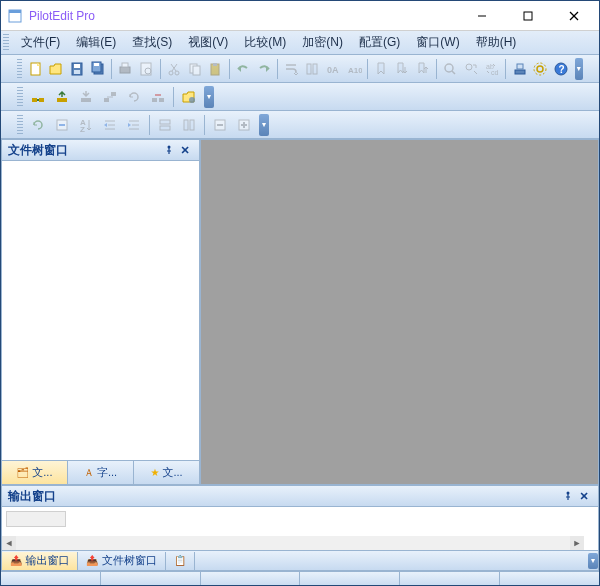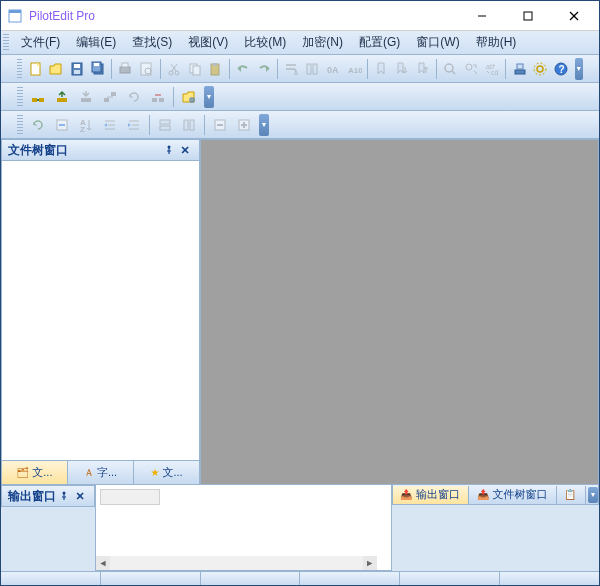--- a/index.html
+++ b/index.html
@@ -22,21 +22,21 @@
 .sidepanel { width:199px; display:flex; flex-direction:column; background:#c2410c; }
 .panel-header{ height:22px; background:linear-gradient(#e8f1fb,#c7daf0); display:flex; align-items:center; padding:0 6px; border:1px solid #99b4d1; font-size:12px; color:#15428b; font-weight:bold;}
 .panel-header .spacer{ flex:1; }
 .panel-header .pinbtn,.panel-header .closebtn{ width:16px; height:16px; display:flex;align-items:center;justify-content:center;cursor:default;font-size:11px;color:#15428b;}
 .panel-body{ flex:1; background:#fff; border:1px solid #99b4d1; border-top:none; margin:0; }
 .side-tabs{ height:24px; display:flex; background:linear-gradient(#e8f1fb,#c7daf0); border:1px solid #99b4d1; border-top:none;}
 .side-tab{ flex:1; display:flex; align-items:center; justify-content:center; gap:3px; font-size:11px; color:#15428b; cursor:default; border-right:1px solid #99b4d1;}
 .side-tab.active{ background:linear-gradient(#fef4d6,#fde49f); }
 .side-tab:last-child{border-right:none;}
 .editor{ flex:1; background:#a0a0a0; border:1px solid #99b4d1; }
-.bottom-panel{ height:86px; display:flex; flex-direction:row; background:#d8e6f4;justify-content:center; }
+.bottom-panel{ height:86px; display:flex; flex-direction:column; background:#d8e6f4;justify-content:center; }
 .bottom-body{ flex:1; background:#fff; border:1px solid #99b4d1; border-top:none; position:relative; }
 .bottom-body .inner{ position:absolute; left:4px; top:4px; width:60px; height:16px; background:#f0f0f0; border:1px solid #d0d0d0; }
 .bottom-body .scroll{ position:absolute; left:0; bottom:0; right:14px; height:14px; background:#f0f0f0; display:flex; }
 .bottom-body .scroll .arrow{ width:14px; height:14px; background:#e8e8e8; display:flex;align-items:center;justify-content:center;font-size:9px;color:#666; }
 .bottom-tabs{ height:20px; display:flex; background:linear-gradient(#e8f1fb,#c7daf0); border:1px solid #99b4d1; border-top:none; align-items:center;}
 .bottom-tab{ height:18px; display:flex; align-items:center; padding:0 8px; gap:3px; font-size:11px; color:#15428b; cursor:default; border-right:1px solid #99b4d1;}
 .bottom-tab.active{ background:linear-gradient(#fef4d6,#fde49f); }
 .statusbar{ height:16px; background:linear-gradient(#e8f1fb,#c7daf0); border-top:1px solid #99b4d1; display:flex;}
 .status-cell{ flex:1; border-right:1px solid #99b4d1; }
 .status-cell:last-child{border-right:none;}

